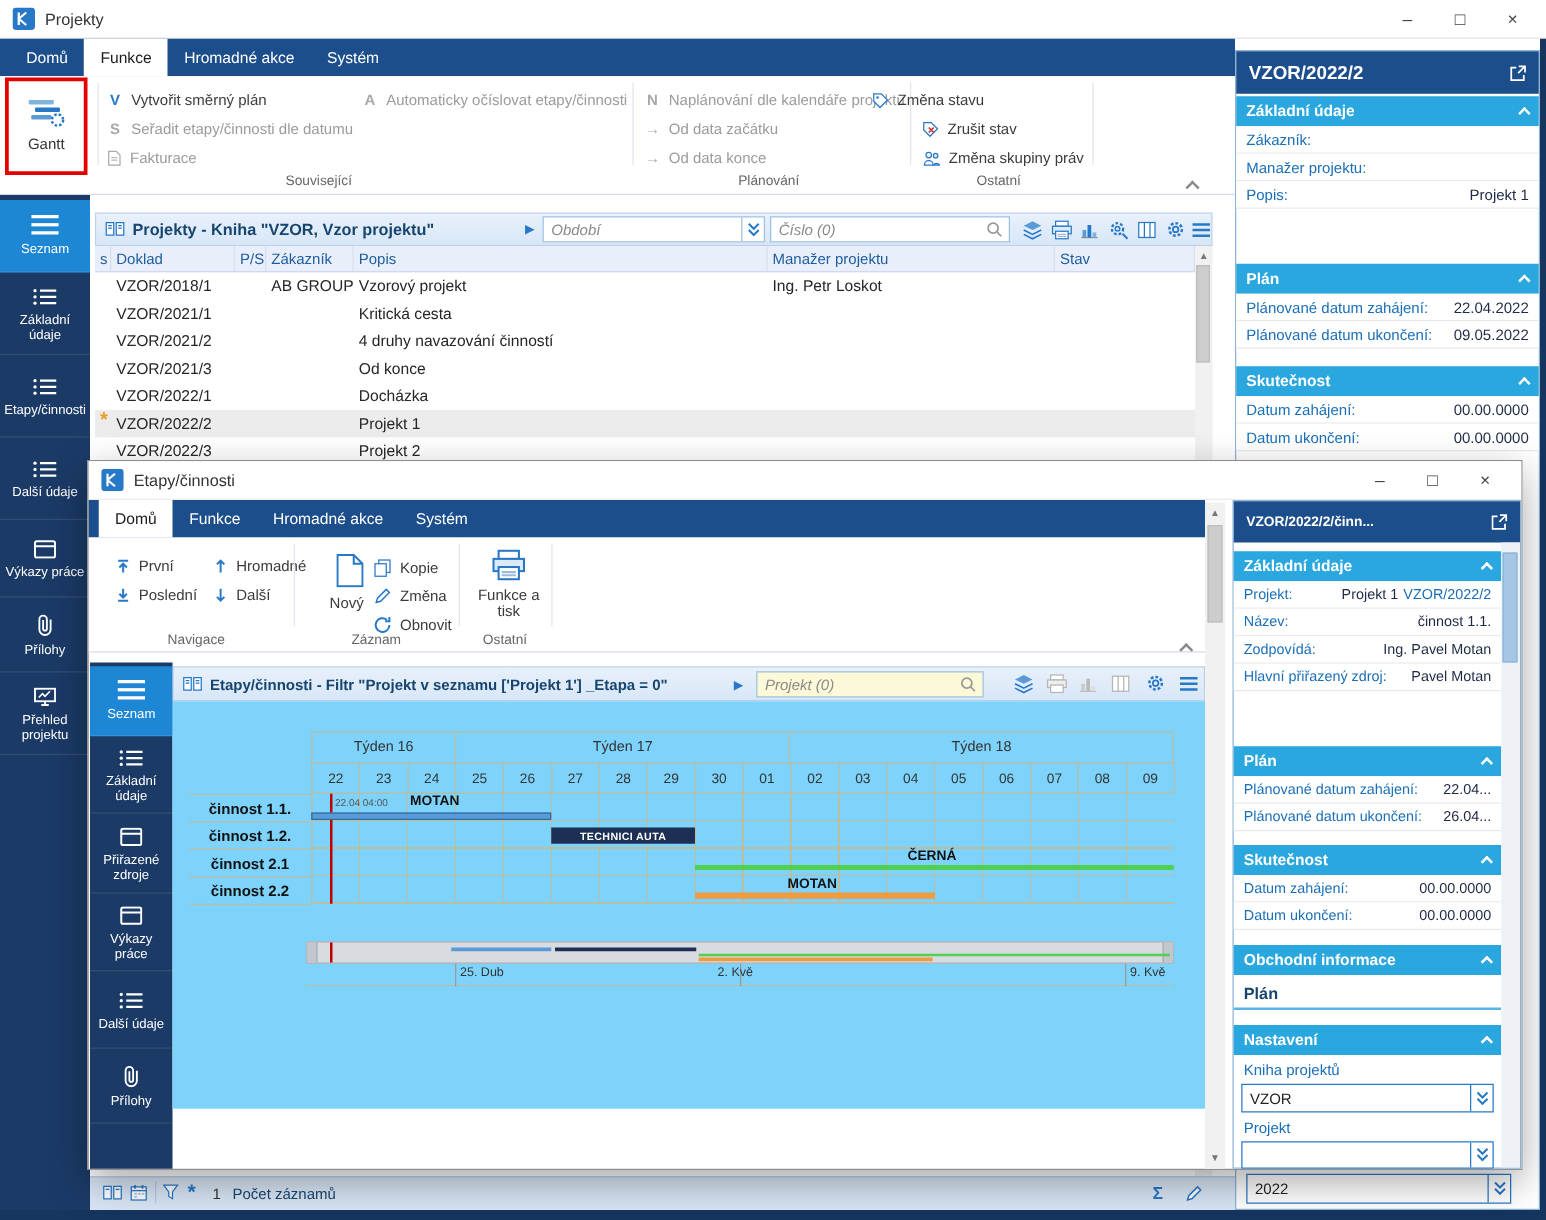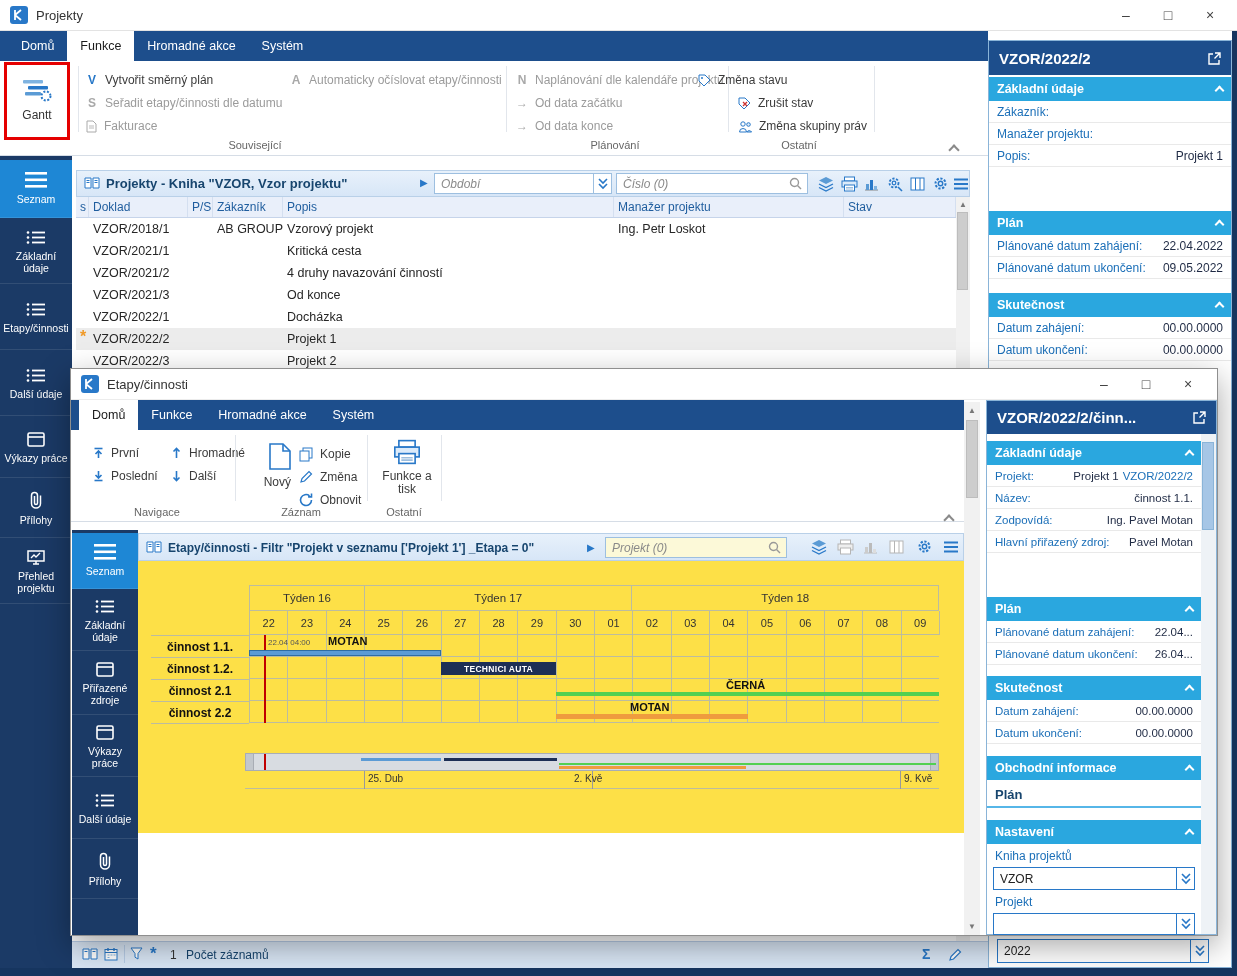--- a/index.html
+++ b/index.html
@@ -736,21 +736,21 @@
         <circle cx="7.5" cy="7.5" r="5" fill="none" stroke="#2878c8" stroke-width="2" stroke-dasharray="2.2 1.6"></circle>
         <circle cx="7.5" cy="7.5" r="2.2" fill="none" stroke="#2878c8" stroke-width="1.4"></circle>
       </svg>
     </span>
   <span class="abs" style="left:872px;top:172px">
       <svg width="16" height="12" viewBox="0 0 16 12">
         <path d="M1 1.5h14M1 6h14M1 10.5h14" stroke="#2878c8" stroke-width="2"></path>
       </svg>
     </span>
 
-  <div class="abs" style="left:67px;top:192px;width:826px;height:272px;background:#fde047;overflow:hidden">
+  <div class="abs" style="left:67px;top:192px;width:826px;height:326px;background:#7dd3fc;overflow:hidden">
 
     <div class="abs flex" style="left:111px;top:24px;width:690px;height:26px;border-left:1px solid #bcbc9f;border-top:1px solid #bcbc9f">
       <div class="wk" style="width:115px;height:100%">Týden 16</div>
       <div class="wk" style="width:268px;height:100%">Týden 17</div>
       <div class="wk" style="width:307px;height:100%">Týden 18</div>
     </div>
 
     <div class="abs flex" style="left:111px;top:50px;width:690px;height:24px;border-left:1px solid #bcbc9f">
       <div class="dayC" style="height:100%">22</div>
       <div class="dayC" style="height:100%">23</div>
@@ -817,21 +817,21 @@
       </span>
   </div>
 
   <div class="sb" style="left:893px;top:33px;width:16px;height:533px">
     <span class="sbArr" style="top:4px">▲</span>
     <div class="sbThumb" style="left:2px;top:18px;width:12px;height:78px"></div>
     <span class="sbArr" style="bottom:4px">▼</span>
   </div>
 
   <div class="panel" style="left:915px;top:31px;width:231px;height:535px">
-    <div class="pTitle navy" style="left:0;top:0;width:229px;height:33px;font-size:15px">
+    <div class="pTitle navy" style="left:0;top:0;width:229px;height:33px;font-size:11px">
       <span>VZOR/2022/2/činn...</span>
       <span>
           <svg width="13" height="13" viewBox="0 0 13 13">
             <path d="M5 2H1v10h10V8" fill="none" stroke="#fff" stroke-width="1.4"></path>
             <path d="M7 1h5v5M12 1L6.5 6.5" fill="none" stroke="#fff" stroke-width="1.4"></path>
           </svg>
         </span>
     </div>
     <div class="secH abs" style="left:0;top:40px;width:214px">
       <span>Základní údaje</span>

